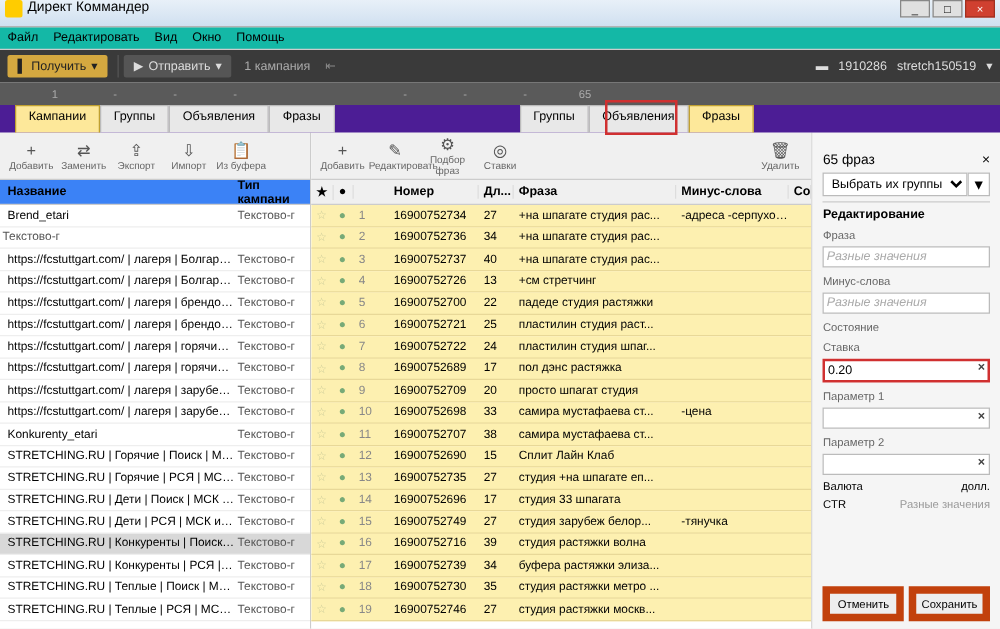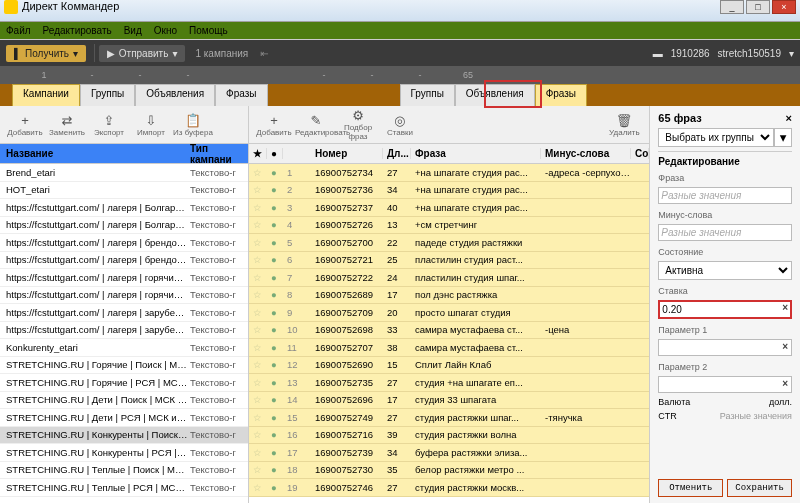--- a/index.html
+++ b/index.html
@@ -7,39 +7,39 @@
 
 
 .titlebar { height: 22px; background: linear-gradient(#e8f0f8, #d0e0f0); display: flex; align-items: flex-start; padding: 0 4px; border-bottom: 1px solid #a0a0a0; }
 .titlebar .icon { width: 14px; height: 14px; background: #ffcc00; border-radius: 2px; margin-right: 4px; }
 .titlebar .title { font-size: 11px; flex: 1; }
 .titlebar .winbtns { display: flex; gap: 2px; }
 .titlebar .winbtns span { width: 24px; height: 14px; border: 1px solid #888; background: #e0e0e0; display: flex; align-items: center; justify-content: center; font-size: 9px; cursor: pointer; }
 .titlebar .winbtns .close { background: #d04030; color: white; border-color: #a03020; }
 
 
-.menubar { height: 18px; background: #4d7c0f; display: flex; align-items: center; padding: 0 6px; gap: 12px; border-bottom: 1px solid #ccc; font-size: 10px; }
+.menubar { height: 18px; background: #14b8a6; display: flex; align-items: center; padding: 0 6px; gap: 12px; border-bottom: 1px solid #ccc; font-size: 10px; }
 .menubar span { cursor: pointer; }
 
 
 .darkbar { height: 26px; background: #3a3a3a; display: flex; align-items: center; padding: 0 6px; color: #ddd; font-size: 10px; }
 .darkbar .btn { background: #555; padding: 3px 8px; border-radius: 2px; margin-right: 4px; cursor: pointer; display: flex; align-items: center; gap: 4px; }
 .darkbar .yellow { background: #d4a840; color: #222; }
 .darkbar .sep { width: 1px; height: 18px; background: #555; margin: 0 4px; }
 .darkbar .spacer { flex: 1; }
 .darkbar .right { display: flex; align-items: center; gap: 8px; }
 
 
 .countsbar { height: 18px; background: #5a5a5a; display: flex; align-items: center; color: #aaa; font-size: 9px; }
 .countsbar .seg { width: 48px; text-align: center; }
 .countsbar .left-seg { display: flex; padding-left: 20px; width: 250px; }
 .countsbar .right-seg { display: flex; padding-left: 20px; }
 
 
-.tabrow { height: 22px; background: #a16207; display: flex; position: relative; }
+.tabrow { height: 22px; background: #4c1d95; display: flex; position: relative; gap: 16px; }
 .tabrow .left-tabs, .tabrow .right-tabs { display: flex; }
 .tabrow .left-tabs { margin-left: 12px; }
 .tabrow .right-tabs { margin-left: 132px; }
 .tab { padding: 3px 10px; background: #e8e8e8; border: 1px solid #bbb; border-bottom: none; font-size: 10px; cursor: pointer; }
 .tab.active { background: #fde89a; border-color: #c0a030; }
 .tabrow .highlight-box { position: absolute; border: 2px solid #d03030; top: -4px; height: 28px; pointer-events: none; }
 
 
 .mainrow { display: flex; height: calc(100% - 106px); }
 
@@ -72,32 +72,32 @@
 .cw-minus { width: 90px; }
 .clist { flex: 1; overflow: hidden; }
 .crow { height: 17.5px; display: flex; align-items: center; border-bottom: 1px solid #e8d898; font-size: 9.5px; background: #fdf0b0; cursor: pointer; }
 .crow div { padding-left: 4px; white-space: nowrap; overflow: hidden; text-overflow: ellipsis; }
 .crow .cw-star { color: #cc9; }
 .crow .cw-dot { color: #7a7; }
 .crow .cw-num { color: #888; }
 
 
 .rightpanel { width: 152px; background: #f5f5f5; padding: 6px 8px; font-size: 10px; display: flex; flex-direction: column; gap: 4px; overflow: hidden; }
-.rightpanel .hdr { font-weight: bold; font-size: 11px; display: flex; justify-content: space-between; align-items: center; }
+.rightpanel .hdr { font-weight: normal; font-size: 11px; display: flex; justify-content: space-between; align-items: center; margin-top: 10px; }
 .rightpanel .selrow { display: flex; }
 .rightpanel select, .rightpanel input { width: 100%; font-size: 10px; padding: 2px; border: 1px solid #bbb; background: #fff; }
 .rightpanel .section { font-weight: bold; font-size: 10px; border-top: 1px solid #ccc; padding-top: 4px; }
 .rightpanel .lbl { font-size: 9px; color: #666; margin-top: 2px; }
 .rightpanel .field { position: relative; }
 .rightpanel .field .x { position: absolute; right: 4px; top: 2px; cursor: pointer; color: #444; font-weight: bold; }
 .rightpanel .redbox input { border: 2px solid #d03030; }
 .rightpanel .placeholder::placeholder { color: #aaa; font-style: italic; }
 .rightpanel .inforow { display: flex; justify-content: space-between; font-size: 9px; }
 .rightpanel .btnrow { display: flex; gap: 4px; margin-top: auto; }
-.rightpanel .btnrow button { flex: 1; font-size: 9px; padding: 3px; background: #eee; border: 1px solid #c2410c; cursor: pointer; font-family: Liberation Mono, monospace; }
+.rightpanel .btnrow button { flex: 1; font-size: 9px; padding: 3px; background: #eee; border: 6px solid #c2410c; cursor: pointer; }
 </style>
 </head>
 <body>
 
 <div class="titlebar">
   <span class="icon"></span>
   <span class="title">Директ Коммандер</span>
   <div class="winbtns">
     <span>_</span>
     <span>□</span>
@@ -172,21 +172,20 @@
     <div class="thead">
       <div class="c1">Название</div>
       <div class="c2">Тип кампани</div>
     </div>
     <div class="leftlist" id="leftlist">
         <div class="lrow">
           <div class="c1">Brend_etari</div>
           <div class="c2">Текстово-г</div>
         </div>
         <div class="lrow">
-          <div class="c1">HOT_etari</div>
           <div class="c2">Текстово-г</div>
         </div>
         <div class="lrow">
           <div class="c1">https://fcstuttgart.com/ | лагеря | Болгария | ...</div>
           <div class="c2">Текстово-г</div>
         </div>
         <div class="lrow">
           <div class="c1">https://fcstuttgart.com/ | лагеря | Болгария | ...</div>
           <div class="c2">Текстово-г</div>
         </div>
@@ -398,21 +397,21 @@
           <div class="cw-len">17</div>
           <div class="cw-phrase">студия 33 шпагата</div>
           <div class="cw-minus"></div>
         </div>
         <div class="crow">
           <div class="cw-star">☆</div>
           <div class="cw-dot">●</div>
           <div class="cw-num">15</div>
           <div class="cw-id">16900752749</div>
           <div class="cw-len">27</div>
-          <div class="cw-phrase">студия растяжки шпаг...</div>
+          <div class="cw-phrase">студия зарубеж белор...</div>
           <div class="cw-minus">-тянучка</div>
         </div>
         <div class="crow">
           <div class="cw-star">☆</div>
           <div class="cw-dot">●</div>
           <div class="cw-num">16</div>
           <div class="cw-id">16900752716</div>
           <div class="cw-len">39</div>
           <div class="cw-phrase">студия растяжки волна</div>
           <div class="cw-minus"></div>
@@ -425,21 +424,21 @@
           <div class="cw-len">34</div>
           <div class="cw-phrase">буфера растяжки элиза...</div>
           <div class="cw-minus"></div>
         </div>
         <div class="crow">
           <div class="cw-star">☆</div>
           <div class="cw-dot">●</div>
           <div class="cw-num">18</div>
           <div class="cw-id">16900752730</div>
           <div class="cw-len">35</div>
-          <div class="cw-phrase">белор растяжки метро ...</div>
+          <div class="cw-phrase">студия растяжки метро ...</div>
           <div class="cw-minus"></div>
         </div>
         <div class="crow">
           <div class="cw-star">☆</div>
           <div class="cw-dot">●</div>
           <div class="cw-num">19</div>
           <div class="cw-id">16900752746</div>
           <div class="cw-len">27</div>
           <div class="cw-phrase">студия растяжки москв...</div>
           <div class="cw-minus"></div>
@@ -455,21 +454,20 @@
     <div class="selrow">
       <select style="flex:1"><option>Выбрать их группы</option></select>
       <button style="width:18px;border:1px solid #bbb;background:#fff">▾</button>
     </div>
     <div class="section">Редактирование</div>
     <div class="lbl">Фраза</div>
     <div class="field"><input class="placeholder" placeholder="Разные значения" style=""></div>
     <div class="lbl">Минус-слова</div>
     <div class="field"><input class="placeholder" placeholder="Разные значения" style=""></div>
     <div class="lbl">Состояние</div>
-    <div class="field"><select><option>Активна</option></select></div>
     <div class="lbl">Ставка</div>
     <div class="field redbox"><input value="0.20" style=""><span class="x">×</span></div>
     <div class="lbl">Параметр 1</div>
     <div class="field"><input style=""><span class="x">×</span></div>
     <div class="lbl">Параметр 2</div>
     <div class="field"><input style=""><span class="x">×</span></div>
     <div class="inforow">
         <span>Валюта</span>
         <span>долл.</span>
       </div>

